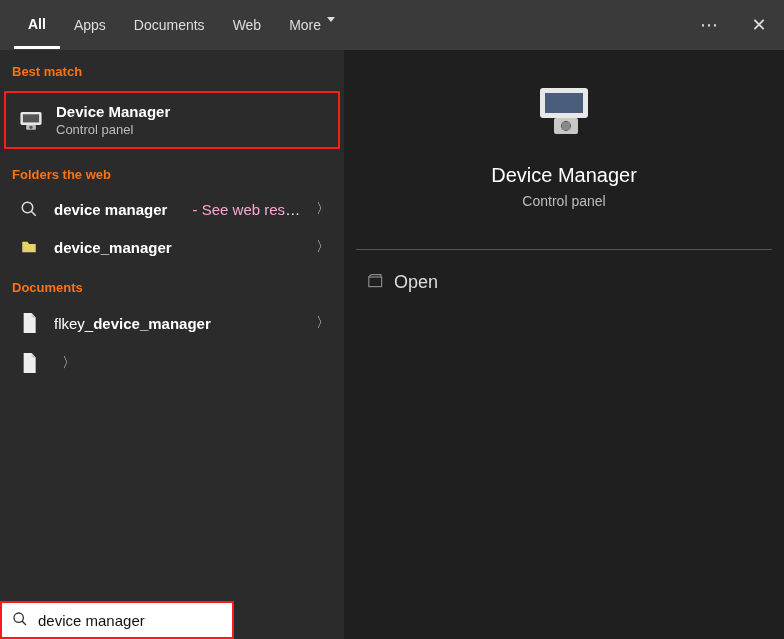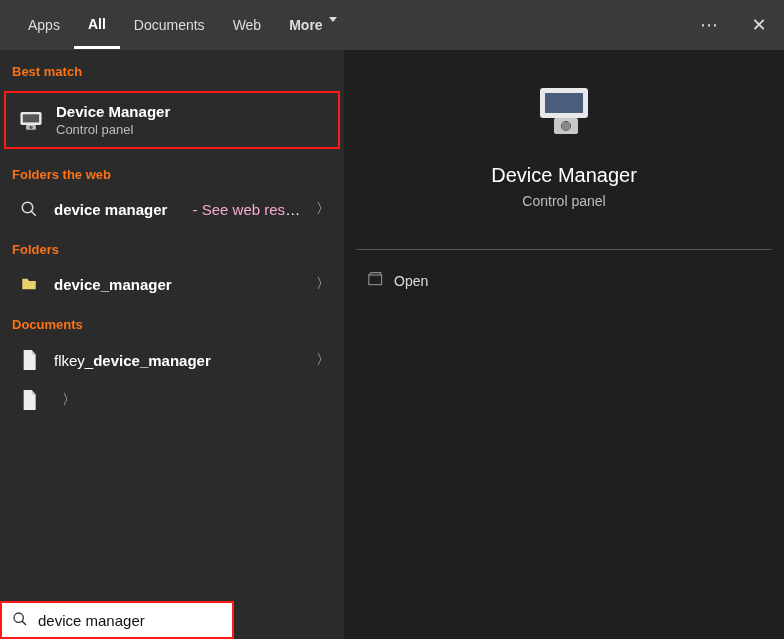--- a/index.html
+++ b/index.html
@@ -3,21 +3,21 @@
 <meta charset="utf-8">
 <style>
   * { margin: 0; padding: 0; box-sizing: border-box; }
   html, body { width: 784px; height: 639px; overflow: hidden; font-family: "Segoe UI", Arial, sans-serif; background: #111; }
   .window { width: 784px; height: 639px; background: #2b2b2b; position: relative; display: flex; flex-direction: column; }
 
   
   .tabbar { display: flex; align-items: center; height: 50px; background: #3a3a3a; padding-left: 14px; color: #ddd; font-size: 14px; }
   .tabbar .tab { padding: 14px 14px; cursor: pointer; color: #ddd; }
   .tabbar .tab.active { border-bottom: 3px solid #fff; color: #fff; font-weight: 600; }
-  .tabbar .more { display: inline-flex; gap: 6px; padding: 14px 14px; font-weight: bold; }
+  .tabbar .more { display: inline-flex; gap: 6px; padding: 14px 14px; }
   .tabbar .spacer { flex: 1; }
   .tabbar .iconbtn { width: 50px; text-align: center; font-size: 18px; color: #ddd; cursor: pointer; line-height: 50px; }
 
   
   .body { flex: 1; display: flex; min-height: 0; }
   .left { width: 344px; background: #2b2b2b; color: #fff; overflow-y: auto; padding-bottom: 10px; position: relative; }
   .right { flex: 1; background: #1f1f1f; color: #fff; padding: 0; display: flex; flex-direction: column; }
 
   .section-label { font-size: 13px; font-weight: 600; color: #f97316; padding: 14px 12px 8px 12px; }
 
@@ -31,39 +31,39 @@
 
   .best-match { border: 2px solid #ff1a1a; margin: 4px; padding: 10px 10px; }
 
   
   .preview { display: flex; flex-direction: column; align-items: center; padding: 30px 20px 20px 20px; }
   .preview .big-icon { width: 64px; height: 64px; margin-bottom: 20px; display:flex; align-items:center; justify-content:center; }
   .preview .title { font-size: 20px; color: #fff; margin-bottom: 6px; text-align: center; }
   .preview .subtitle { font-size: 14px; color: #bdbdbd; }
   .divider { height: 1px; background: #555; margin: 20px 12px 0 12px; }
   .actions { padding: 10px 10px; }
-  .action-row { display: flex; align-items: center; padding: 12px 14px; cursor: pointer; color: #ddd; font-size: 14px; }
+  .action-row { display: flex; align-items: center; padding: 12px 14px; cursor: pointer; color: #ddd; font-size: 18px; }
   .action-row .aicon { width: 26px; color: #888; font-size: 15px; }
 
   
   .searchbar-wrap { position: absolute; left: 0; bottom: 0; width: 234px; height: 38px; border: 2px solid #ff1a1a; background: #fff; display: flex; align-items: center; padding: 0 10px; }
   .searchbar-wrap .sicon { color: #333; font-size: 15px; margin-right: 10px; }
   .searchbar-wrap input { border: none; outline: none; flex: 1; font-size: 15px; background: transparent; color: #111; }
 
   
   .chev-down { display:inline-block; width:0; height:0; border-left:4px solid transparent; border-right:4px solid transparent; border-top:5px solid #ddd; }
 </style>
 </head>
 <body>
 
 <div class="window">
 
   <div class="tabbar">
+    <div class="tab active"><span>All</span></div>
     <div class="tab"><span>Apps</span></div>
-    <div class="tab active"><span>All</span></div>
     <div class="tab"><span>Documents</span></div>
     <div class="tab"><span>Web</span></div>
     <div class="more">
       <span>More</span>
       <span class="chev-down"></span>
     </div>
     <div class="spacer"></div>
     <div class="iconbtn">
       <span>⋯</span>
     </div>
@@ -103,21 +103,20 @@
             </svg>
         </div>
         <div class="texts">
           <div class="primary">
             <strong>device manager</strong><span style="color:#f9a8d4;margin-left:21px;"> - See web results</span>
           </div>
         </div>
         <div class="chevron">〉</div>
       </div>
 
-      <div class="section-label">Folders</div>
 
       <div class="result-row">
         <div class="icon-slot">
           <svg width="18" height="18" viewBox="0 0 24 24">
               <path d="M3 5h7l2 3h9v11H3z" fill="#e8d16a"></path>
             </svg>
         </div>
         <div class="texts">
           <div class="primary"><span></span><strong>device_manager</strong></div>
         </div>

